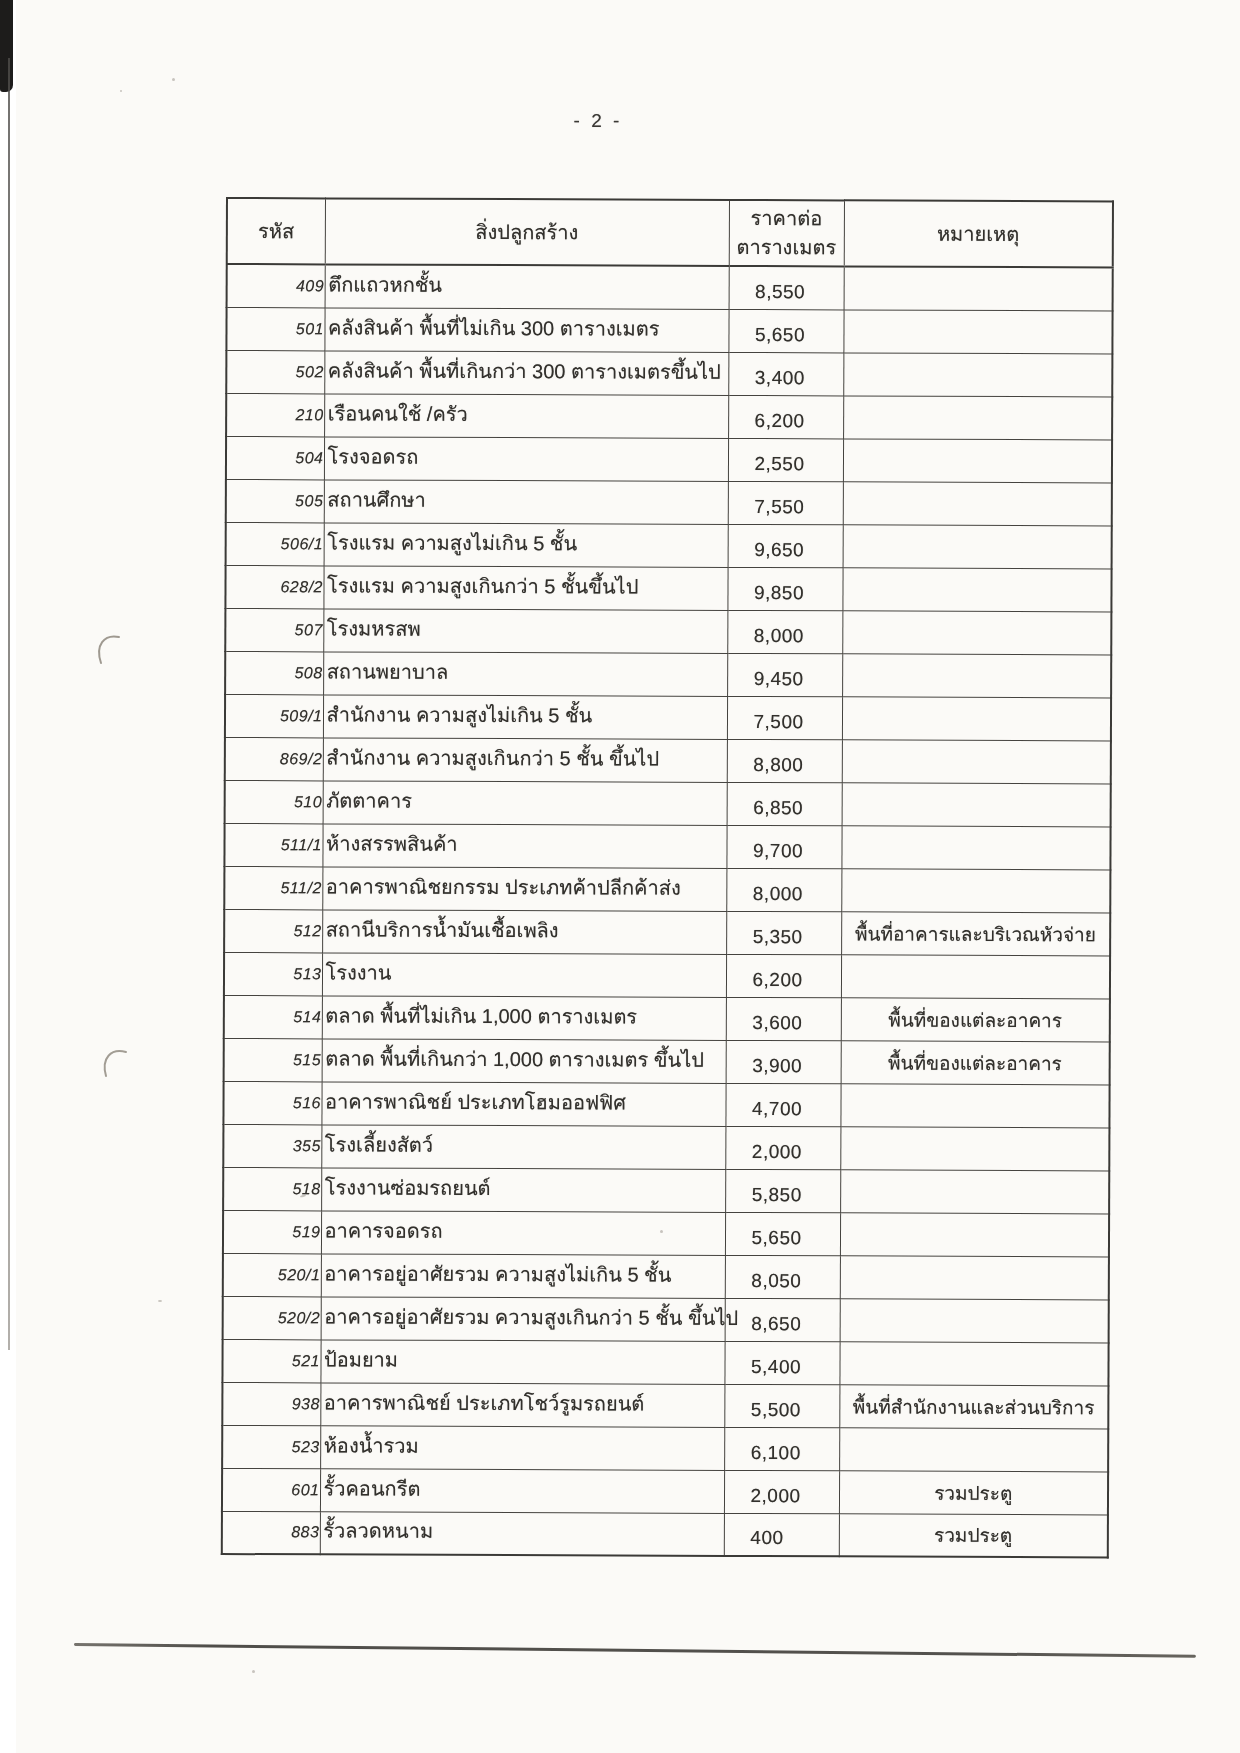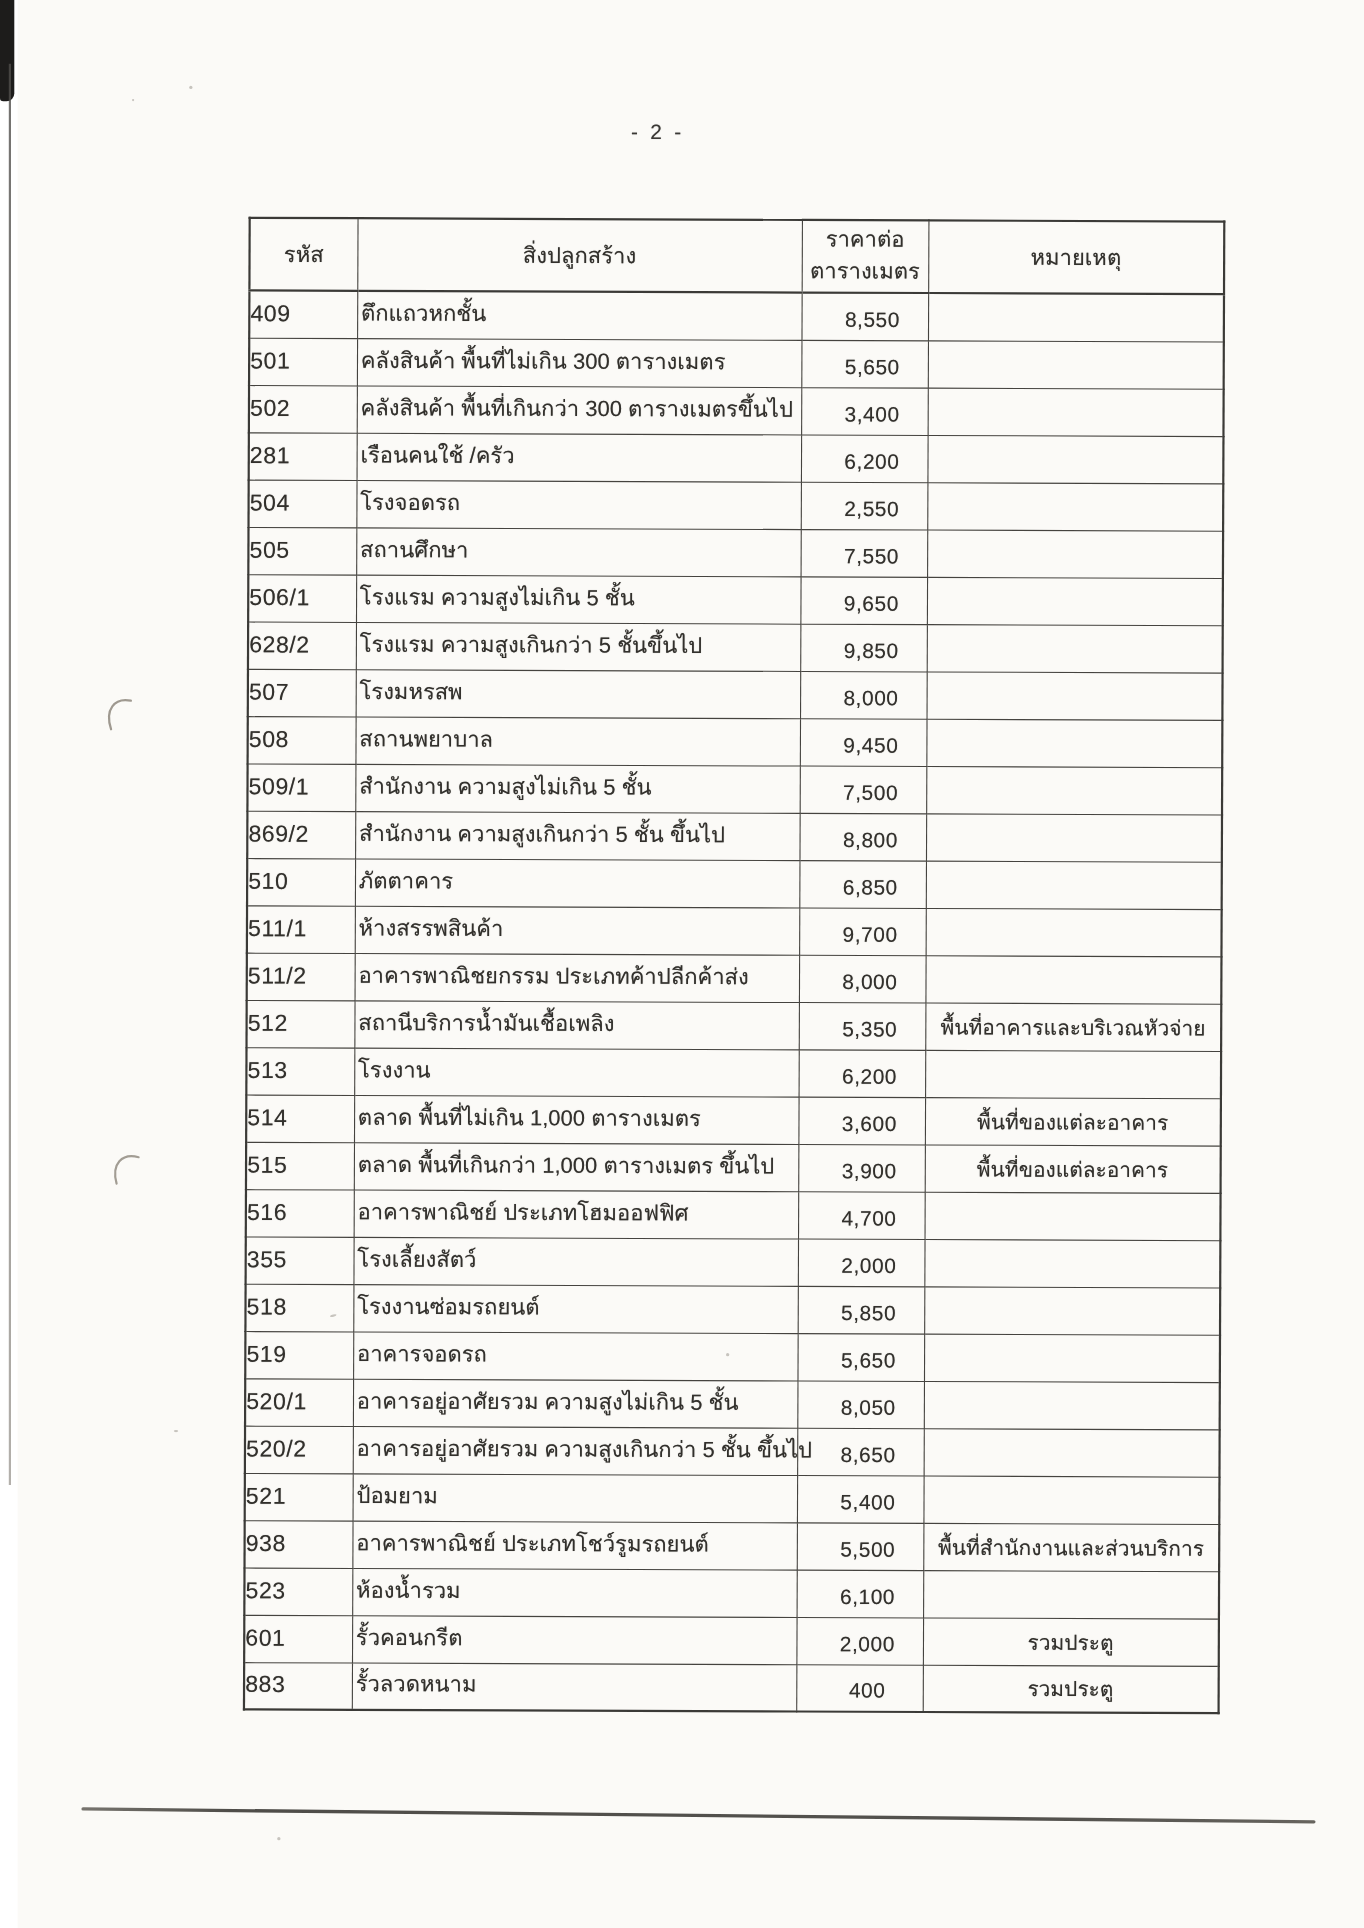--- a/index.html
+++ b/index.html
@@ -45,23 +45,23 @@
     text-shadow:0 0 .7px rgba(50,48,44,.55);
     overflow:visible;white-space:nowrap;
     padding:0;
   }
   table{border:2.2px solid #3b3a37;}
   thead th{border-bottom:2.3px solid #3b3a37;}
   thead tr{height:66px;}
   tbody tr{height:43px;}
   th{font-weight:normal;font-size:20px;text-align:center;vertical-align:middle;}
   .price-hdr div{line-height:29px;font-family:Liberation Serif, serif;}
-  td.code{text-align:left;font-size:21px;letter-spacing:.5px;}
+  td.code{text-align:right;font-size:16px;letter-spacing:.5px;font-style:italic;}
   td.bld{text-align:left;font-size:20px;padding-left:3px;padding-bottom:4px;}
-  td.price{text-align:center;font-size:19px;padding-left:14px;padding-top:8px;letter-spacing:.5px;}
+  td.price{font-size:19px;padding-left:26px;padding-top:8px;letter-spacing:.5px;}
   td.rmk{text-align:center;font-size:19px;}
 </style>
 </head>
 <body>
 
 <div class="page">
 
   <div class="edge-strip"></div>
   <div class="edge-blob"></div>
   <div class="edge-line"></div>
@@ -100,21 +100,21 @@
     <td class="price">5,650</td>
     <td class="rmk"></td>
   </tr>
           <tr>
     <td class="code">502</td>
     <td class="bld">คลังสินค้า พื้นที่เกินกว่า 300 ตารางเมตรขึ้นไป</td>
     <td class="price">3,400</td>
     <td class="rmk"></td>
   </tr>
           <tr>
-    <td class="code">281</td>
+    <td class="code">210</td>
     <td class="bld">เรือนคนใช้ /ครัว</td>
     <td class="price">6,200</td>
     <td class="rmk"></td>
   </tr>
           <tr>
     <td class="code">504</td>
     <td class="bld">โรงจอดรถ</td>
     <td class="price">2,550</td>
     <td class="rmk"></td>
   </tr>

